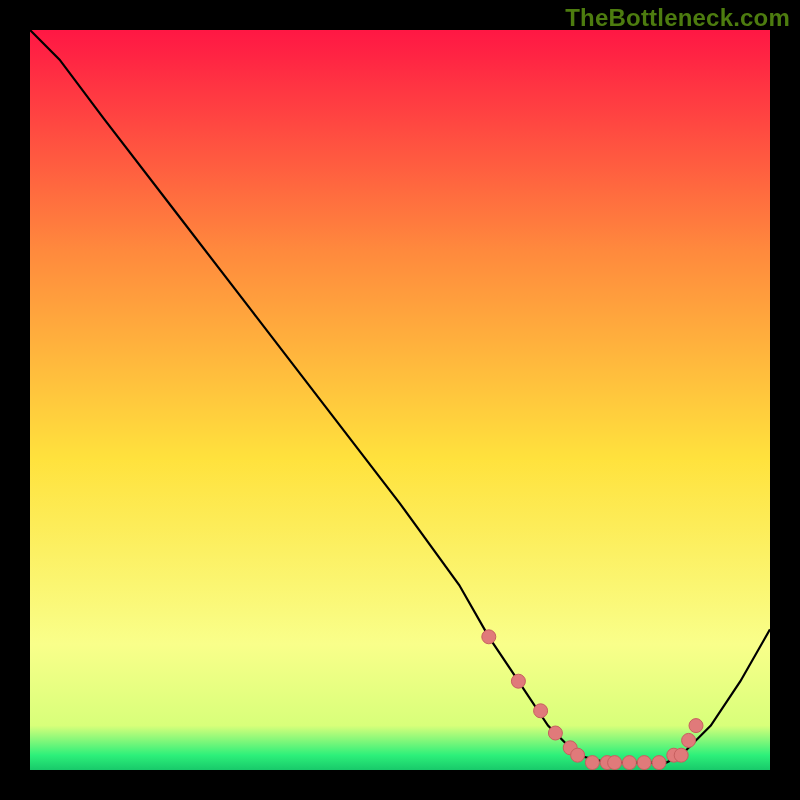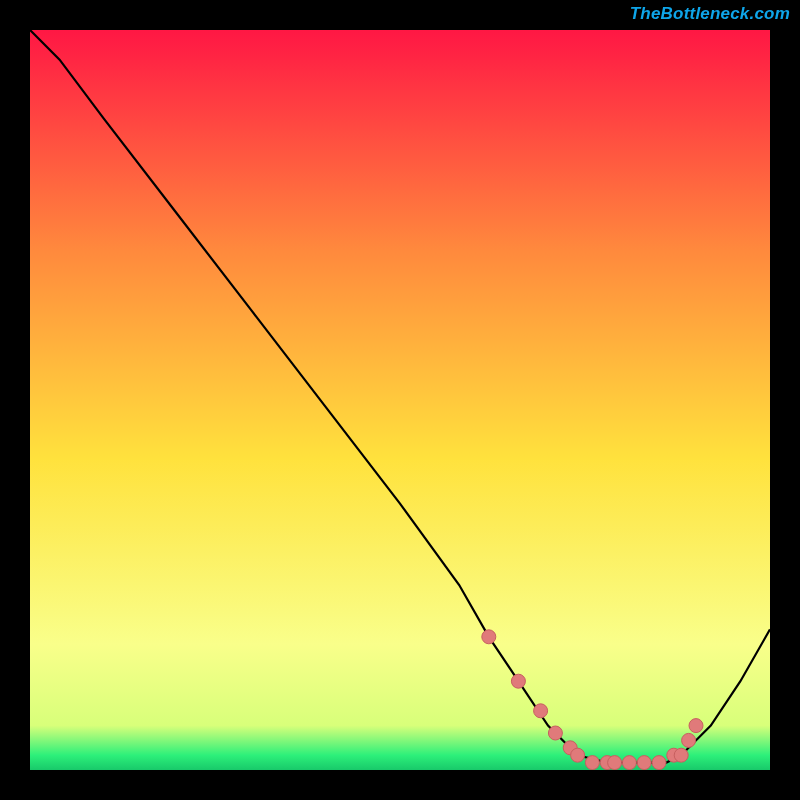--- a/index.html
+++ b/index.html
@@ -14,26 +14,25 @@
   .frame {
     position: relative;
     width: 800px;
     height: 800px;
     background: #000;
   }
   .watermark {
     position: absolute;
     top: 4px;
     right: 10px;
-    color: #0ea5e9;
-    font-size: 17px;
+    color: #4d7c0f;
+    font-size: 24px;
     font-weight: 600;
     letter-spacing: 0.2px;
     z-index: 10;
-    font-style: italic;
   }
   .plot-area {
     position: absolute;
     left: 30px;
     top: 30px;
     width: 740px;
     height: 740px;
   }
   .plot-area svg {
     display: block;

